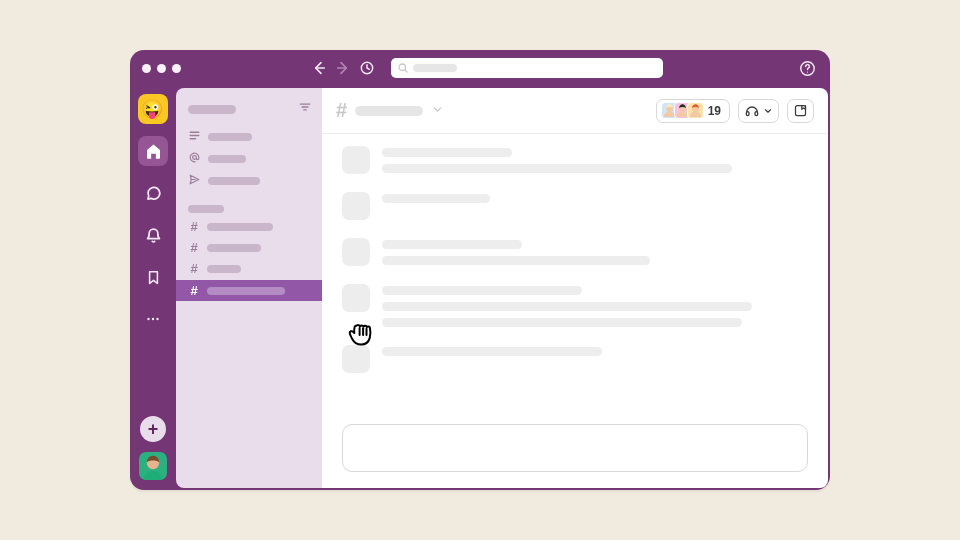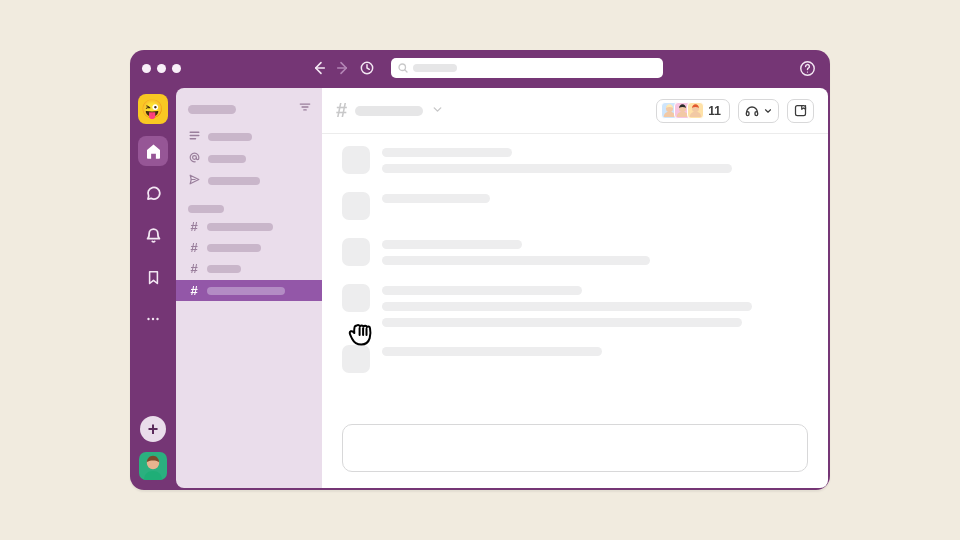--- a/index.html
+++ b/index.html
@@ -303,21 +303,21 @@
                 </svg>
               </div>
               <div class="face" style="background: rgb(255, 226, 168);">
                 <svg width="17" height="17" viewBox="0 0 17 17">
                   <circle cx="8.5" cy="7.5" r="4" fill="#F2C9A5"></circle>
                   <path d="M2 17c0-4 3-6 6.5-6s6.5 2 6.5 6z" fill="#F2C9A5"></path>
                   <path d="M4.5 7c0-2.5 1.8-4.5 4-4.5s4 2 4 4.5c0 0-1-1.3-4-1.3S4.5 7 4.5 7z" fill="#E2572E"></path>
                 </svg>
               </div>
             </div>
-          <span>11</span>
+          <span>19</span>
         </div>
         <div class="pill-btn">
           <svg width="16" height="16" viewBox="0 0 24 24" fill="none" stroke="#3b3b3b" stroke-width="2" stroke-linecap="round" stroke-linejoin="round">
               <path d="M4 14a8 8 0 0 1 16 0"></path>
               <rect x="3.5" y="13" width="4" height="6" rx="2"></rect>
               <rect x="16.5" y="13" width="4" height="6" rx="2"></rect>
             </svg>
           <svg width="10" height="10" viewBox="0 0 24 24" fill="none" stroke="#3b3b3b" stroke-width="2.8" stroke-linecap="round" stroke-linejoin="round">
               <polyline points="6 9 12 15 18 9"></polyline>
             </svg>

